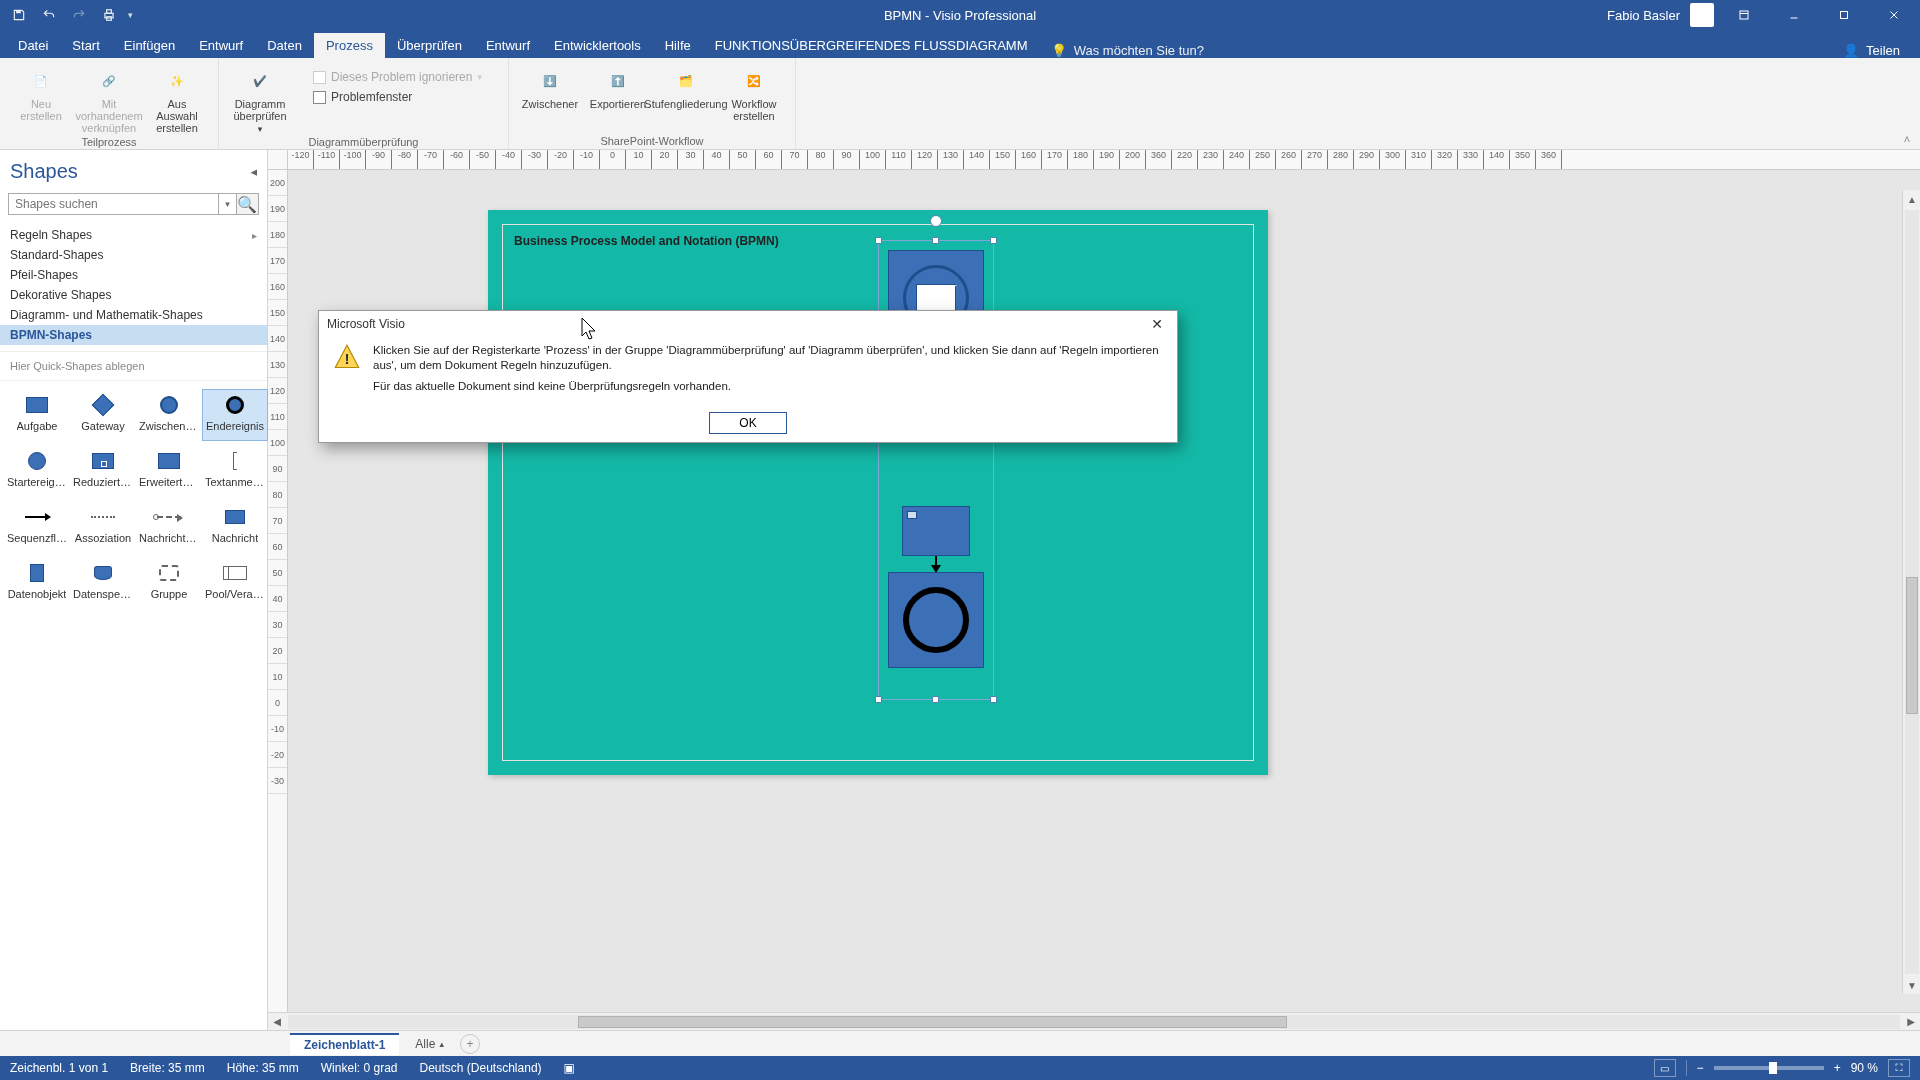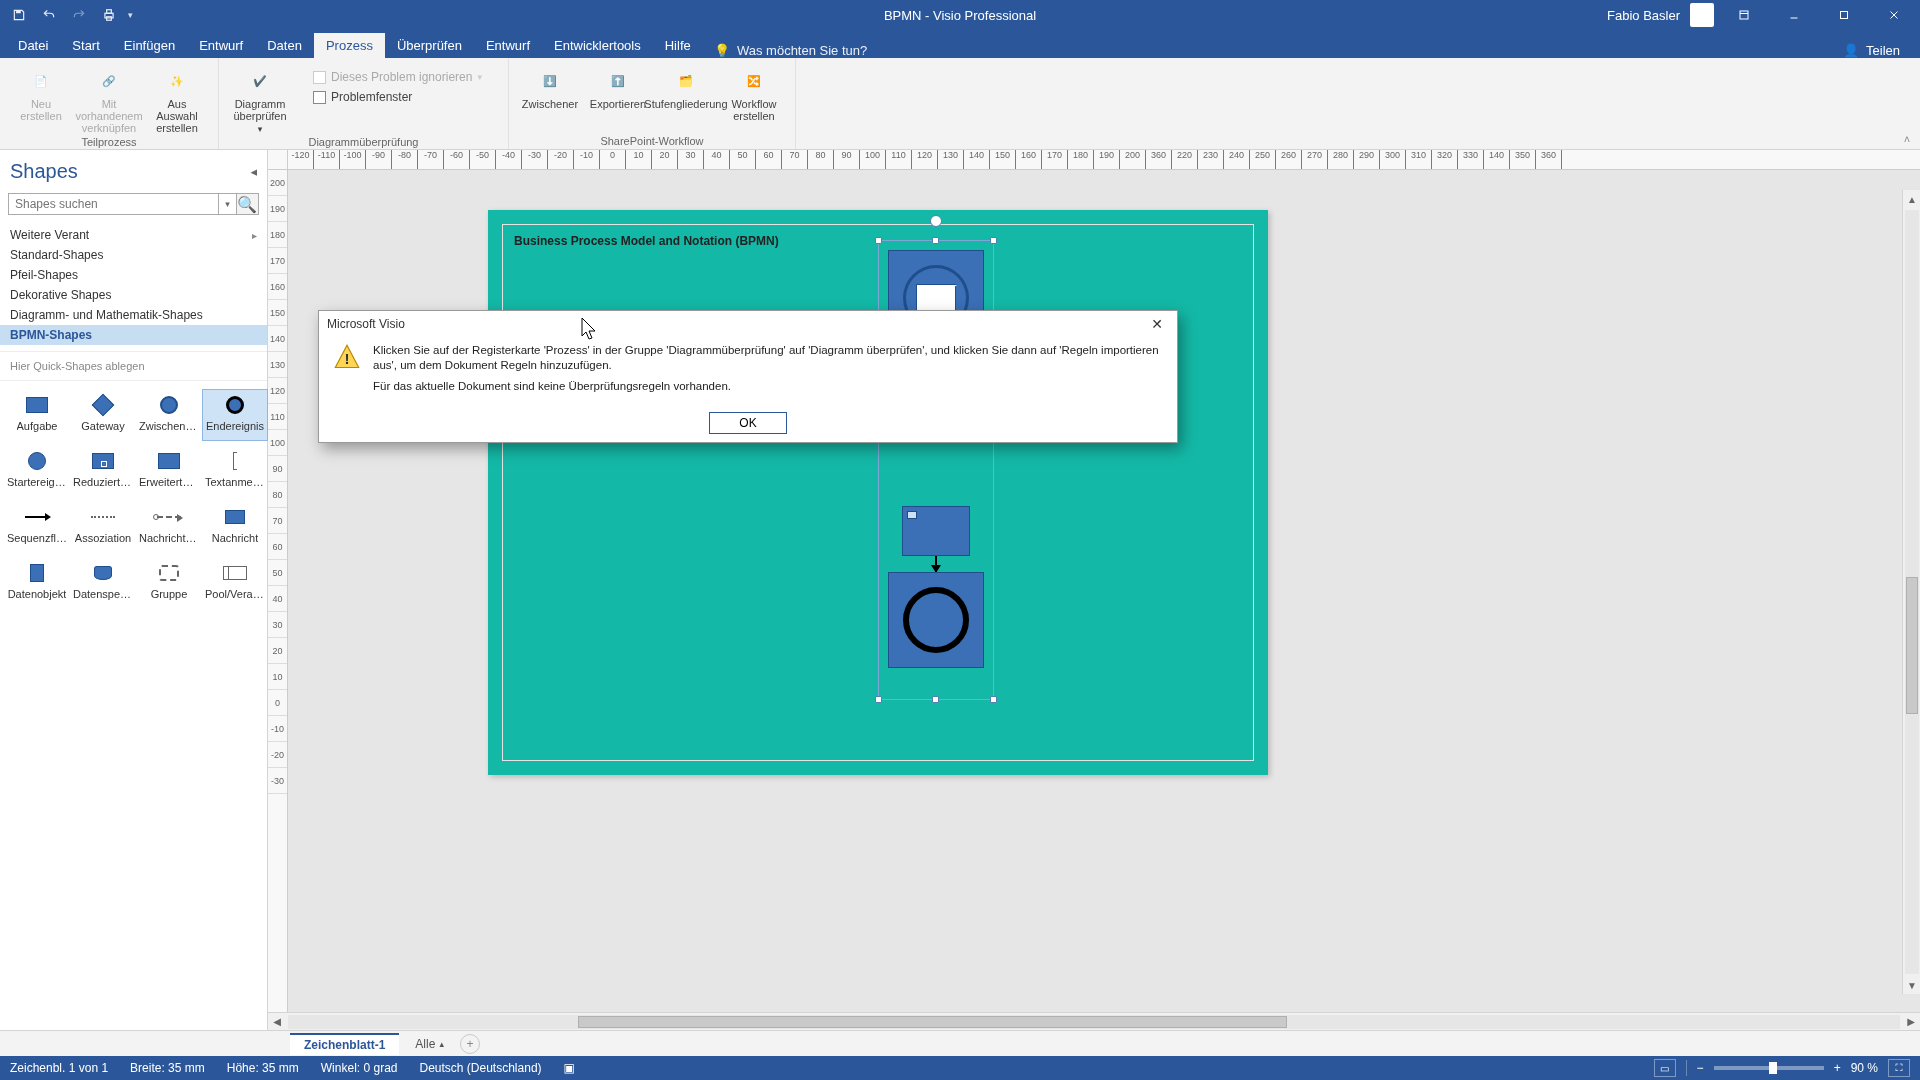--- a/index.html
+++ b/index.html
@@ -189,20 +189,21 @@
   <div class="tab file">Datei</div>
   <div class="tab">Start</div>
   <div class="tab">Einfügen</div>
   <div class="tab">Entwurf</div>
   <div class="tab">Daten</div>
   <div class="tab active">Prozess</div>
   <div class="tab">Überprüfen</div>
   <div class="tab">Entwurf</div>
   <div class="tab">Entwicklertools</div>
   <div class="tab">Hilfe</div>
+  <div class="tab addin">FUNKTIONSÜBERGREIFENDES FLUSSDIAGRAMM</div>
   <div class="tellme">
     <span>💡</span>
     <span>Was möchten Sie tun?</span>
   </div>
   <div class="share">
     <span>👤</span>
     <span>Teilen</span>
   </div>
 </div>
 
@@ -275,21 +276,21 @@
     <div class="hdr">
       <h2>Shapes</h2>
       <div class="collapse-pane">◂</div>
     </div>
     <div class="shapes-search">
       <input type="text" placeholder="Shapes suchen" style="">
       <div class="dd">▾</div>
       <div class="go">🔍</div>
     </div>
     <div class="stencil-list">
-      <div class="stencil-item more">Weitere Verant</div>
+      <div class="stencil-item more">Regeln Shapes</div>
       <div class="stencil-item">Standard-Shapes</div>
       <div class="stencil-item">Pfeil-Shapes</div>
       <div class="stencil-item">Dekorative Shapes</div>
       <div class="stencil-item">Diagramm- und Mathematik-Shapes</div>
       <div class="stencil-item active">BPMN-Shapes</div>
     </div>
     <div class="quick-drop">Hier Quick-Shapes ablegen</div>
     <div class="shape-grid">
       <div class="shape-cell">
           <div class="sic">

